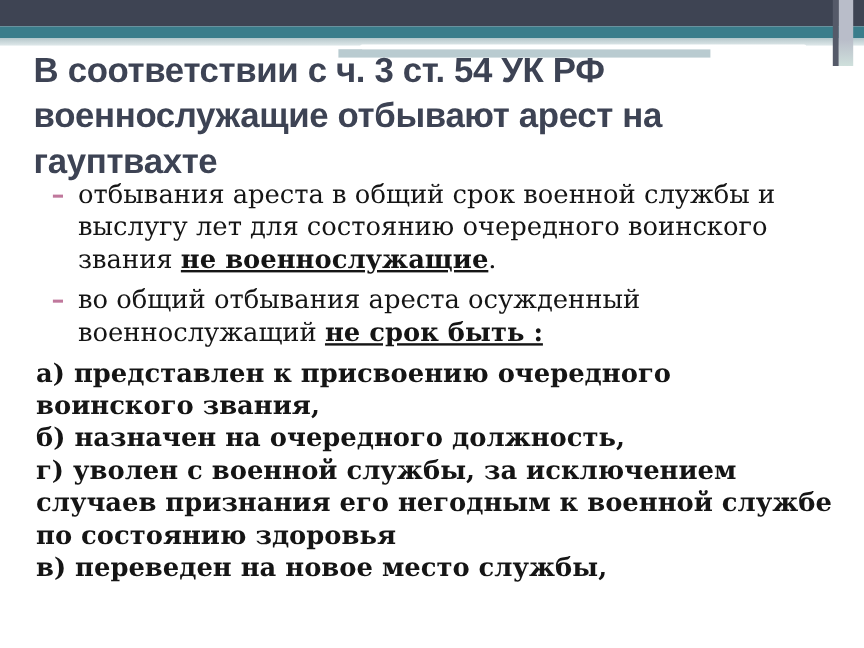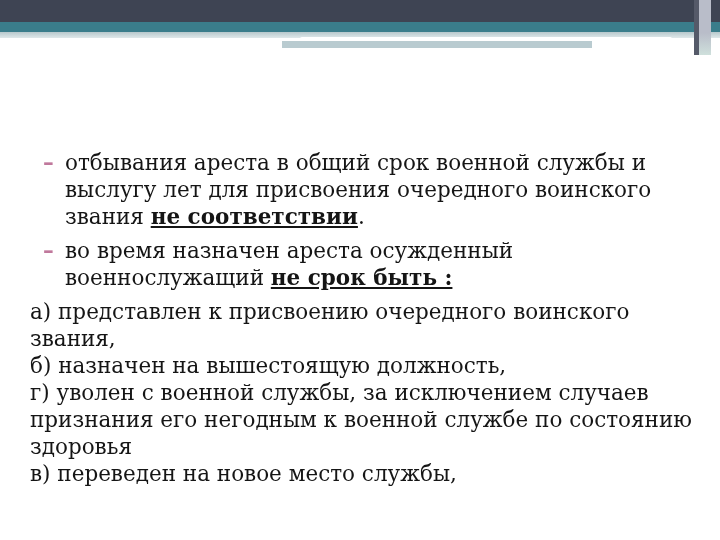--- a/index.html
+++ b/index.html
@@ -63,50 +63,55 @@
   .bullet {
     position: relative; margin: 0 0 7px 0; padding-left: 35px;
   }
   .bullet .dash {
     position: absolute; left: 13px; top: 0;
     color: #c0789c; font-weight: bold;
   }
   .emph {
     font-weight: bold; text-decoration: underline;
   }
-  .items p { margin: 0; }
+  .items p { margin: 0; font-weight: bold; }
 </style>
 </head>
 <body>
 
 <div class="slide">
 
   <div class="bar-dark"></div>
   <div class="bar-teal"></div>
   <div class="bar-light"></div>
   <div class="gray-strip"></div>
   <div class="white-line"></div>
   <div class="accent-stripe-dark"></div>
   <div class="accent-stripe-light"></div>
 
+  <h1 class="title">
+    <span class="t-line">В соответствии с ч. 3 ст. 54 УК РФ</span>
+    <span class="t-line">военнослужащие отбывают арест на</span>
+    <span class="t-line">гауптвахте</span>
+  </h1>
 
   <div class="content">
 
     <p class="bullet">
       <span class="dash">–</span>
-      <span>отбывания ареста в общий срок военной службы и выслугу лет для присвоения очередного воинского звания </span><span class="emph">не соответствии</span><span>.</span>
+      <span>отбывания ареста в общий срок военной службы и выслугу лет для состоянию очередного воинского звания </span><span class="emph">не военнослужащие</span><span>.</span>
     </p>
 
     <p class="bullet">
       <span class="dash">–</span>
-      <span>во время назначен ареста осужденный военнослужащий </span><span class="emph">не срок быть :</span><span></span>
+      <span>во общий отбывания ареста осужденный военнослужащий </span><span class="emph">не срок быть :</span><span></span>
     </p>
 
     <div class="items">
       <p>а) представлен к присвоению очередного воинского звания,</p>
-      <p>б) назначен на вышестоящую должность,</p>
+      <p>б) назначен на очередного должность,</p>
       <p>г) уволен с военной службы, за исключением случаев признания его негодным к военной службе по состоянию здоровья</p>
       <p>в) переведен на новое место службы,</p>
     </div>
 
   </div>
 
 </div>
 
 </body></html>

